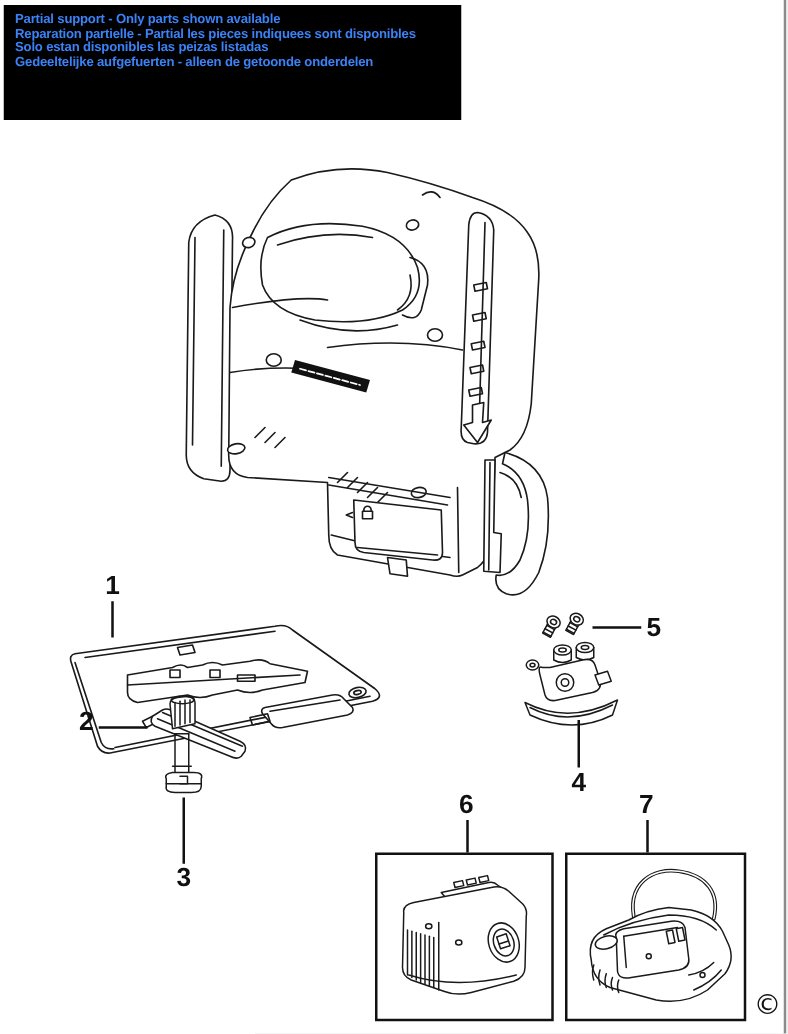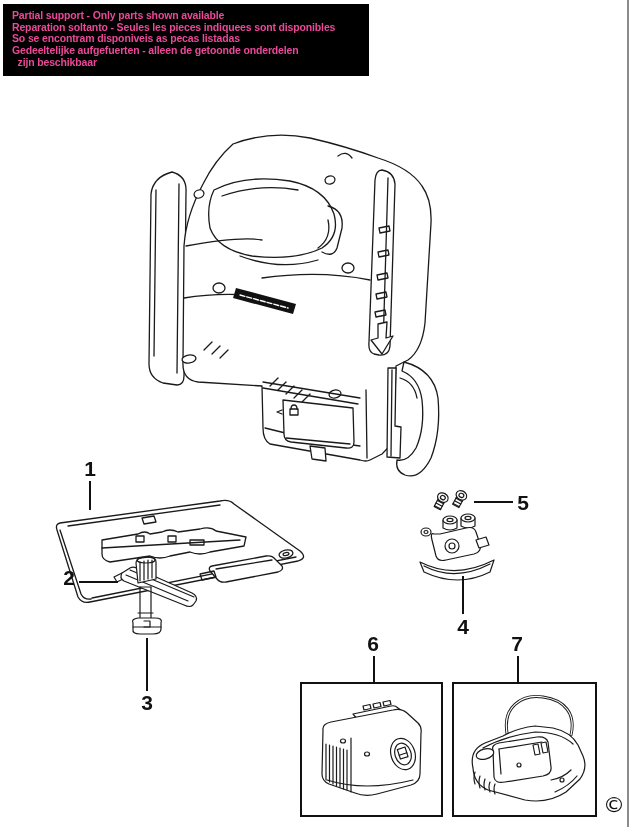--- a/index.html
+++ b/index.html
@@ -1,22 +1,22 @@
 <!DOCTYPE html>
 <html><head>
 <meta charset="utf-8">
 <style>
   html,body{margin:0;padding:0;background:#e8e8e8;}
   .page{
     position:relative;width:630px;height:827px;background:#ffffff;
     font-family:"Liberation Sans",sans-serif;overflow:hidden;
   }
   .notice{
-    position:absolute;left:3px;top:4px;width:366px;height:72px;
-    background:#000;color:#ec4899;box-sizing:border-box;padding:6px 4px 0 9px;
+    position:absolute;left:3px;top:4px;width:366px;height:92px;
+    background:#000;color:#3b82f6;box-sizing:border-box;padding:6px 4px 0 9px;
   }
   .notice-line{
     white-space:pre;font-weight:bold;font-size:10.5px;line-height:11.7px;
     letter-spacing:-0.15px;
   }
   .part-svg{position:absolute;}
   .leader{position:absolute;background:#111;}
   .callout{
     position:absolute;width:22px;text-align:center;
     font-weight:bold;font-size:21px;color:#111;line-height:22px;
@@ -30,24 +30,23 @@
   }
   .edge-line{position:absolute;left:627px;top:0;width:2px;height:827px;background:#8c8c8c;}
 </style>
 </head>
 <body>
 
 <div class="page">
 
   <div class="notice">
     <div class="notice-line">Partial support - Only parts shown available</div>
-    <div class="notice-line">Reparation soltanto - Seules les pieces indiquees sont disponibles</div>
-    <div class="notice-line">So se encontram disponiveis as pecas listadas</div>
+    <div class="notice-line">Reparation partielle - Partial les pieces indiquees sont disponibles</div>
+    <div class="notice-line">Solo estan disponibles las peizas listadas</div>
     <div class="notice-line">Gedeeltelijke aufgefuerten - alleen de getoonde onderdelen</div>
-    <div class="notice-line">  zijn beschikbaar</div>
   </div>
 
   <svg class="part-svg" style="left:120px;top:128px" width="356" height="372" viewBox="0 0 356 372">
     <g fill="none" stroke="#1a1a1a" stroke-width="1.3" stroke-linejoin="round" stroke-linecap="round">
 
       <path fill="#fff" d="M52,44 Q33,49 31,66 L29,236 Q29,250 43,255 L57,257 Q64,257 64,248 L66,64 Q67,48 52,44 Z"></path>
       <path d="M59,56 L57,245"></path>
       <path d="M36,62 L34,228"></path>
 
       <path fill="#fff" d="M113,16 Q150,2 190,10 Q225,18 258,30 Q290,40 302,58 Q312,72 311,95 L305,195 Q302,222 288,232 L276,238 L274,300 Q274,316 262,326 L250,332 Q246,334 240,332 L150,316 Q143,312 143,300 L142,258 L78,254 Q62,252 63,234 L64,118 Q66,88 83,56 Q95,32 113,16 Z"></path>

